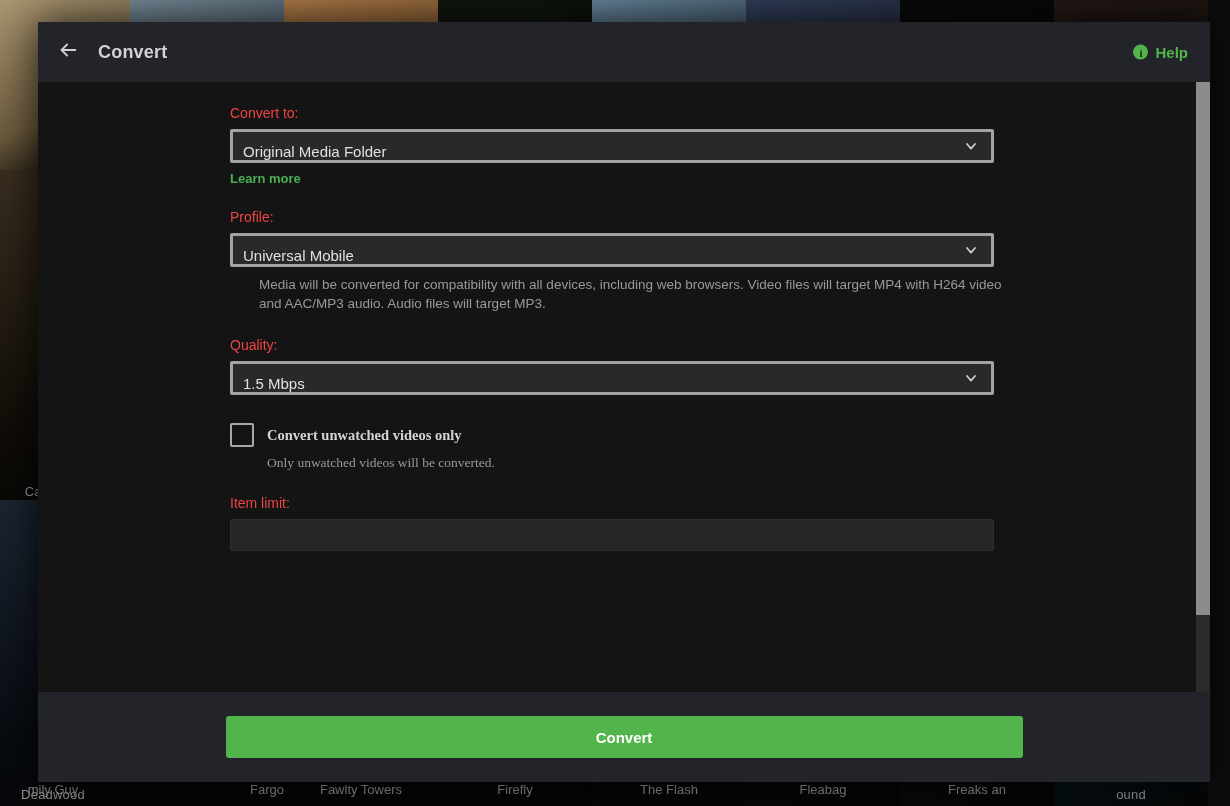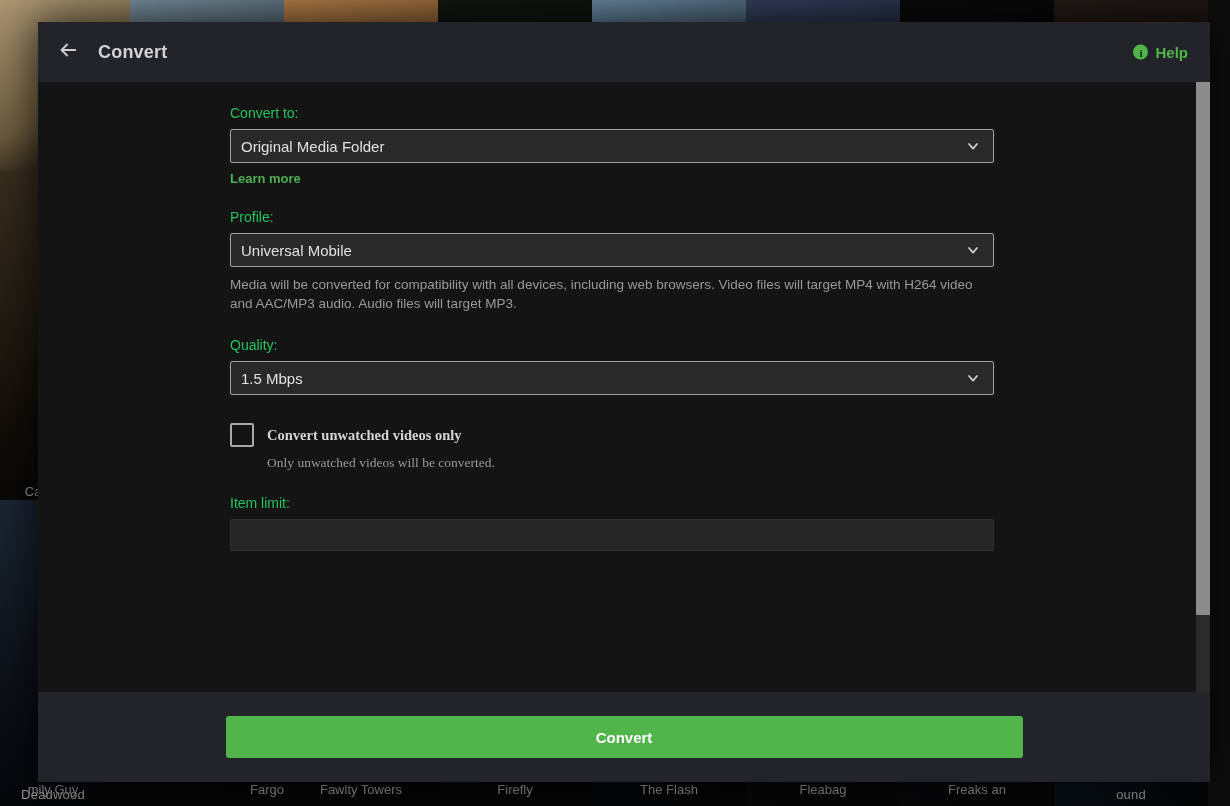--- a/index.html
+++ b/index.html
@@ -85,30 +85,30 @@
     background: #141414;
     overflow: hidden;
   }
   .form {
     position: absolute;
     left: 192px; top: 0;
     width: 764px;
     padding-top: 23px;
   }
   .field-label {
-    font-size: 14px; color: #22c55e;
+    font-size: 14px; color: #ef4444;
     margin-bottom: 8px;
   }
   .select-wrap {
     position: relative;
     width: 764px; height: 34px;
     background: #292929;
-    border: 1px solid #a3a3a3;
+    border: 3px solid #a3a3a3;
     border-radius: 2px;
-    display: flex; align-items: center;
+    display: flex; align-items: flex-end;
     cursor: pointer;
   }
   .select-wrap .value {
     padding-left: 10px;
     font-size: 15px; color: #e0e0e0;
   }
   .chev {
     position: absolute; right: 12px; top: 50%;
     transform: translateY(-50%);
     width: 16px; height: 16px;
@@ -117,20 +117,21 @@
     display: inline-block;
     margin-top: 8px;
     font-size: 13px; font-weight: bold; color: #4caf50;
     cursor: pointer;
   }
   .help-text {
     margin-top: 8px;
     font-size: 13.5px; line-height: 1.42;
     color: #999999;
     width: 760px;
+    margin-left: 29px;
   }
   .gap-a { height: 22px; }
   .gap-b { height: 24px; }
 
   
   .check-row { position: relative; margin-top: 20px; font-family: Liberation Serif, serif; }
   .check-line { display: flex; align-items: center; }
   .cb {
     position: relative;
     width: 24px; height: 24px;

